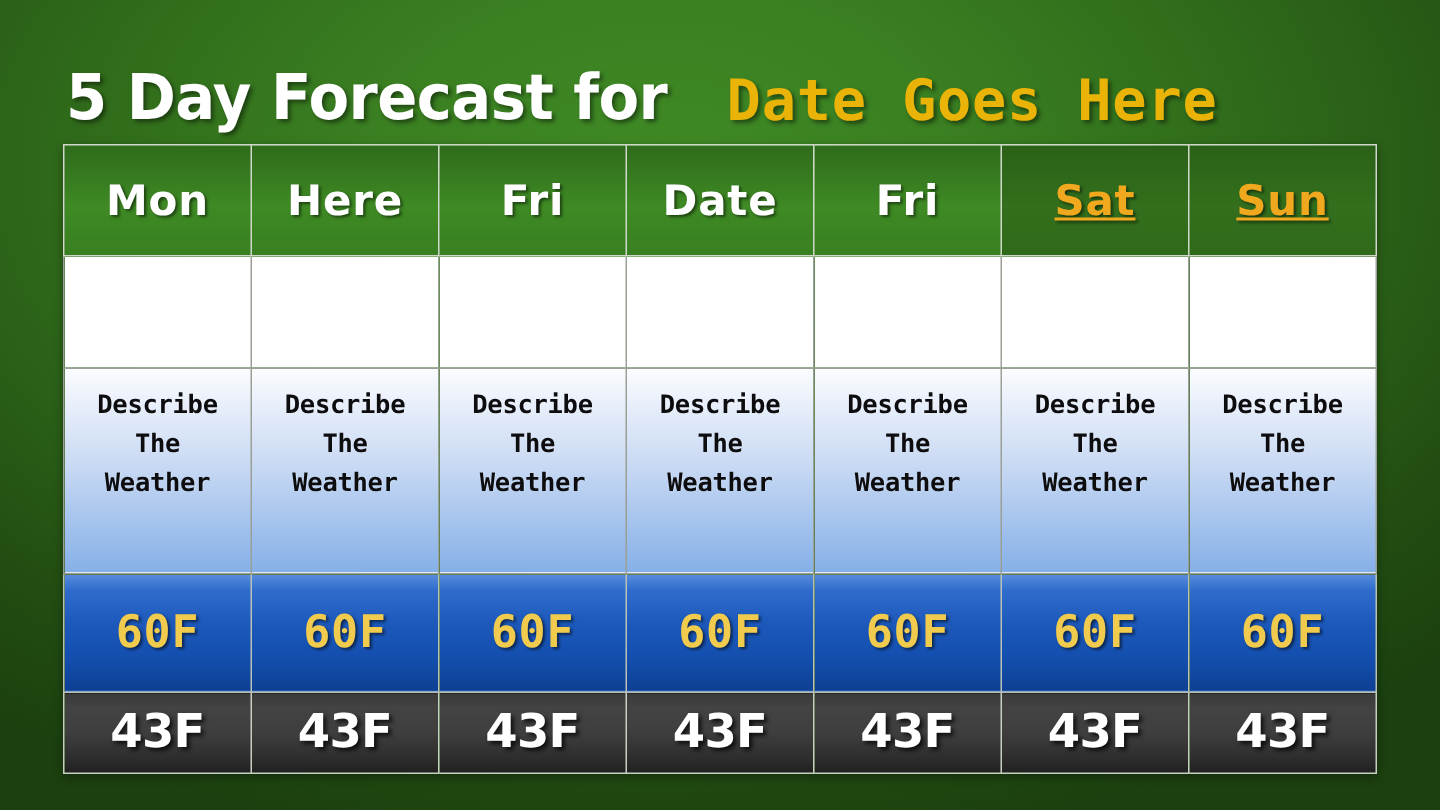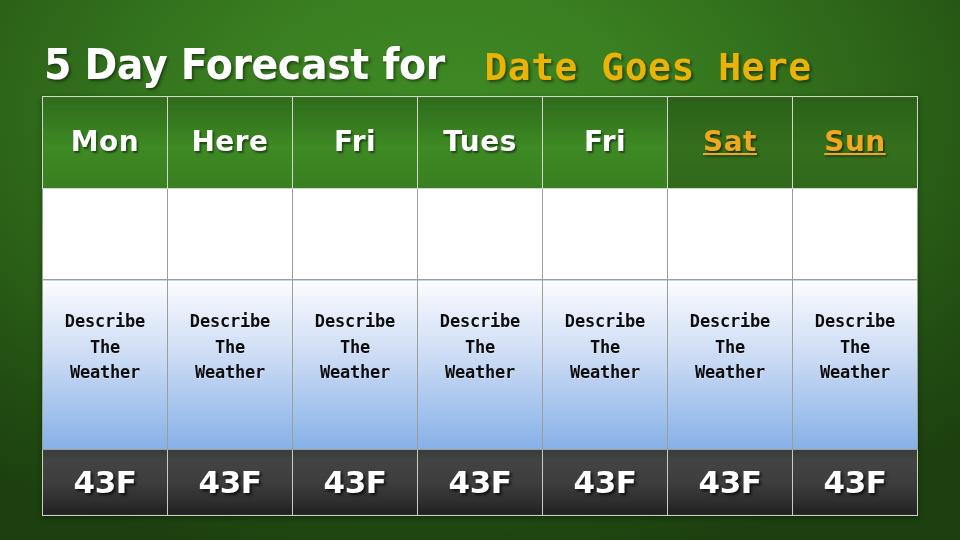--- a/index.html
+++ b/index.html
@@ -197,21 +197,21 @@
         <td>
           <span class="day-label">Mon</span>
         </td>
         <td>
           <span class="day-label">Here</span>
         </td>
         <td>
           <span class="day-label">Fri</span>
         </td>
         <td>
-          <span class="day-label">Tues</span>
+          <span class="day-label">Date</span>
         </td>
         <td>
           <span class="day-label">Fri</span>
         </td>
         <td class="wknd">
           <span class="day-label gold">Sat</span>
         </td>
         <td class="wknd">
           <span class="day-label gold">Sun</span>
         </td>
@@ -241,20 +241,43 @@
         <td>
           <span class="describe-text"><span>Describe</span><br><span>The</span><br><span>Weather</span></span>
         </td>
         <td>
           <span class="describe-text"><span>Describe</span><br><span>The</span><br><span>Weather</span></span>
         </td>
         <td>
           <span class="describe-text"><span>Describe</span><br><span>The</span><br><span>Weather</span></span>
         </td>
       </tr>
+    <tr class="row-high">
+        <td>
+          <span class="temp-high">60F</span>
+        </td>
+        <td>
+          <span class="temp-high">60F</span>
+        </td>
+        <td>
+          <span class="temp-high">60F</span>
+        </td>
+        <td>
+          <span class="temp-high">60F</span>
+        </td>
+        <td>
+          <span class="temp-high">60F</span>
+        </td>
+        <td>
+          <span class="temp-high">60F</span>
+        </td>
+        <td>
+          <span class="temp-high">60F</span>
+        </td>
+      </tr>
     <tr class="row-low">
         <td>
           <span class="temp-low">43F</span>
         </td>
         <td>
           <span class="temp-low">43F</span>
         </td>
         <td>
           <span class="temp-low">43F</span>
         </td>

